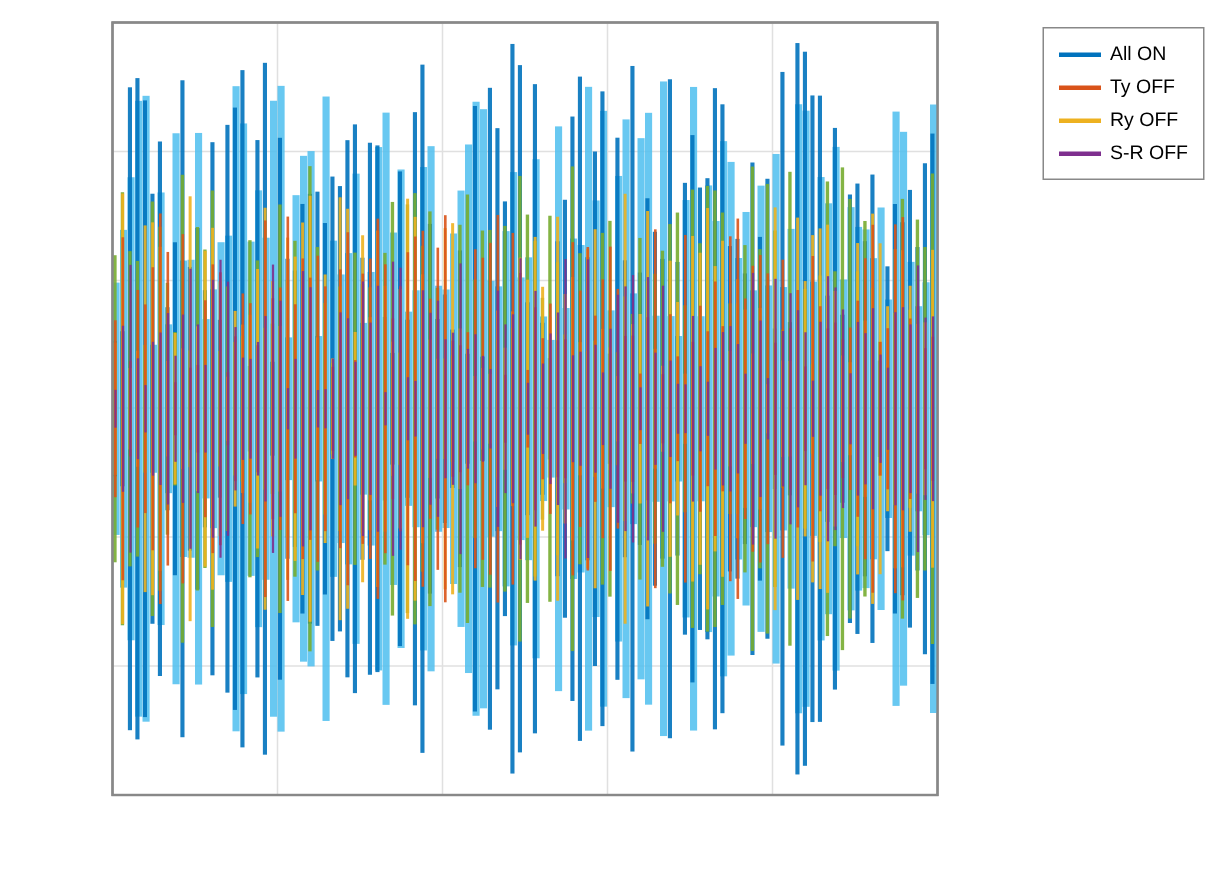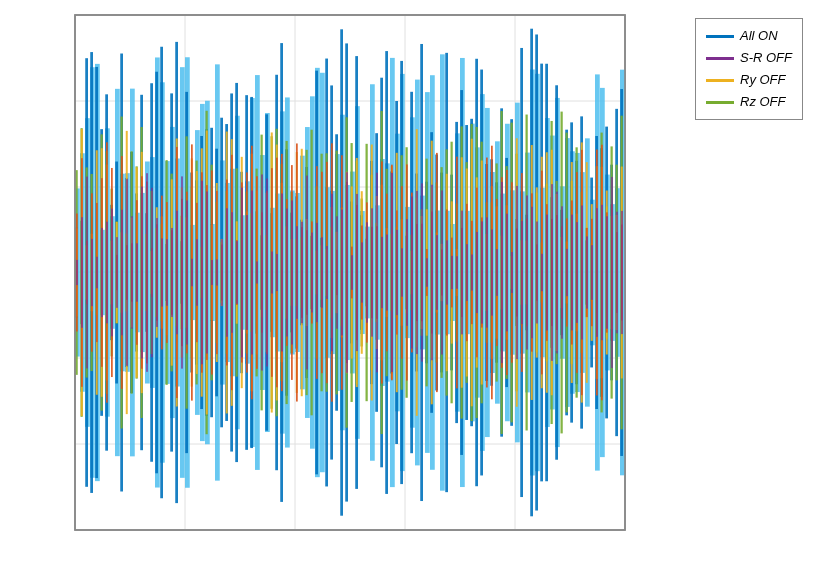--- a/index.html
+++ b/index.html
@@ -8,21 +8,20 @@
       height: 584px;
       background: #ffffff;
       font-family: Arial, sans-serif;
       overflow: hidden;
     }
     .chart-container {
       position: relative;
       width: 821px;
       height: 584px;
       background: #ffffff;
-      font-style: italic;
     }
     svg {
       position: absolute;
       top: 0;
       left: 0;
     }
     .legend {
       position: absolute;
       top: 18px;
       right: 18px;
@@ -728,25 +727,25 @@
         <rect x="75" y="15" width="550" height="515" fill="none" stroke="#888" stroke-width="1.5"></rect>
       </g>
   </svg>
 
   <div class="legend">
     <div class="legend-item">
       <span class="legend-color" style="background:#0072BD; height:3px;"></span>
       <span>All ON</span>
     </div>
     <div class="legend-item">
-      <span class="legend-color" style="background:#7E2F8E;"></span>
-      <span>S-R OFF</span>
+      <span class="legend-color" style="background:#D95319;"></span>
+      <span>Ty OFF</span>
     </div>
     <div class="legend-item">
       <span class="legend-color" style="background:#EDB120;"></span>
       <span>Ry OFF</span>
     </div>
     <div class="legend-item">
-      <span class="legend-color" style="background:#77AC30;"></span>
-      <span>Rz OFF</span>
+      <span class="legend-color" style="background:#7E2F8E;"></span>
+      <span>S-R OFF</span>
     </div>
   </div>
 </div>
 
 </body></html>

